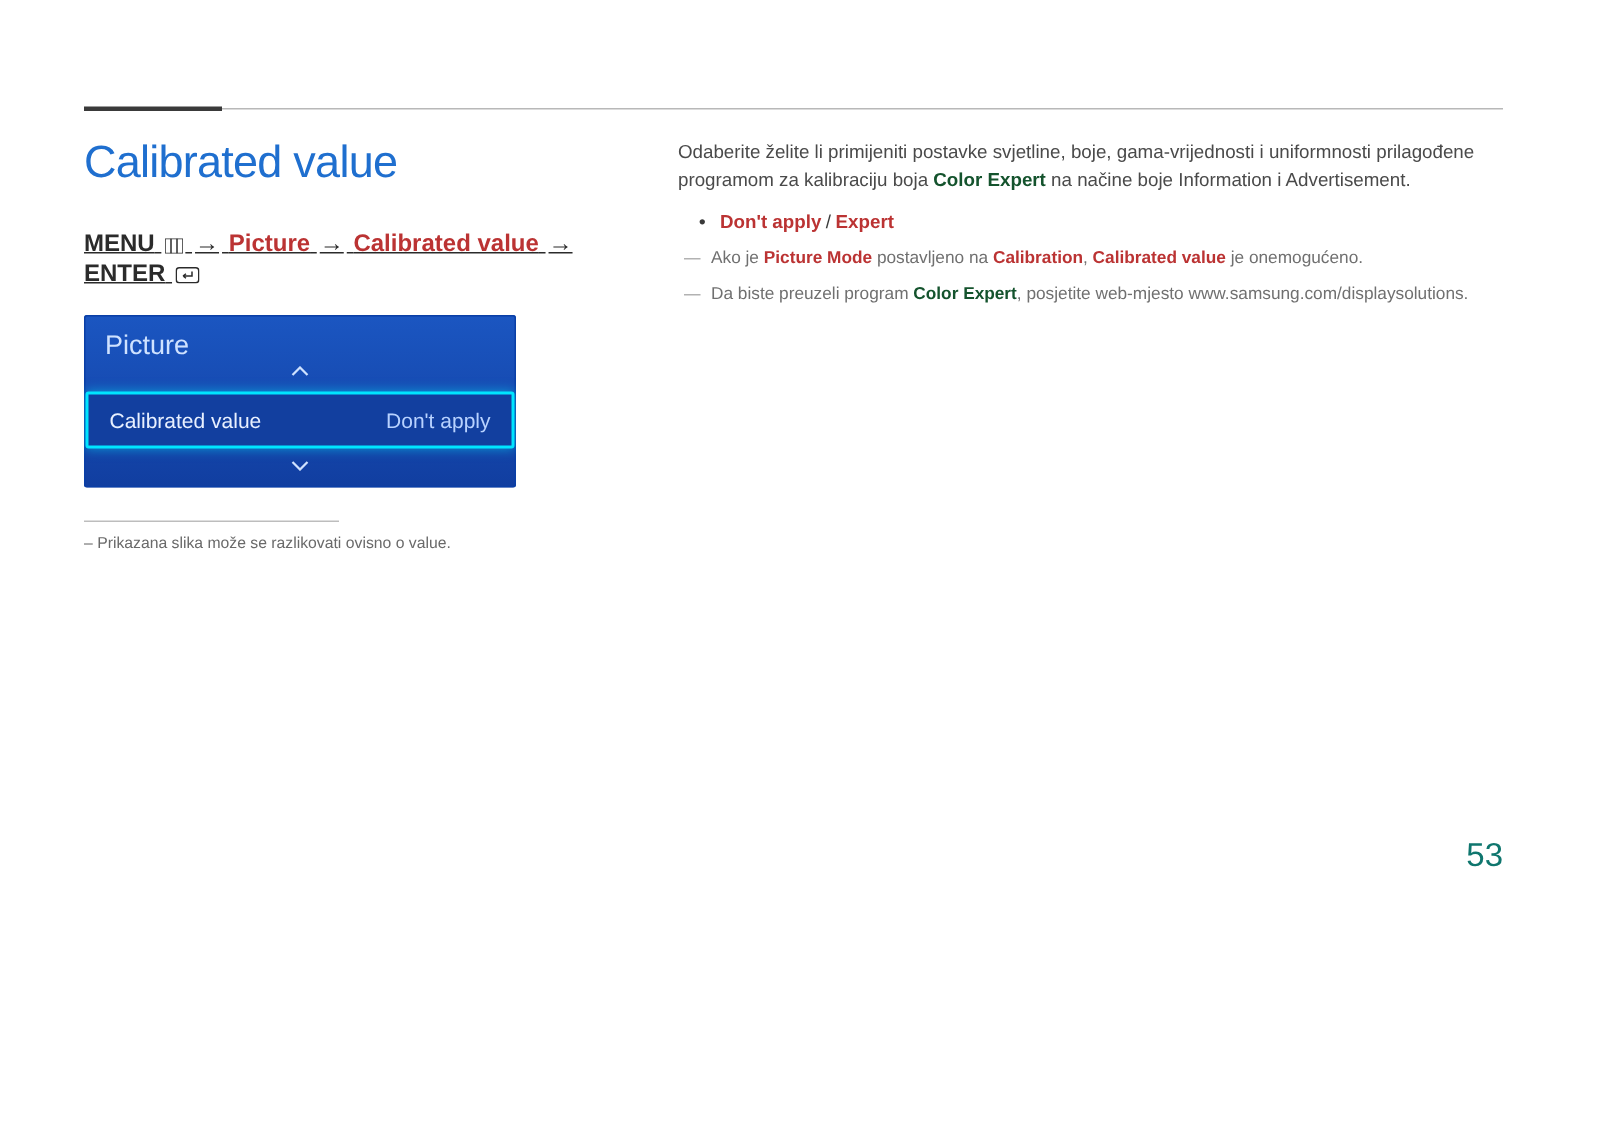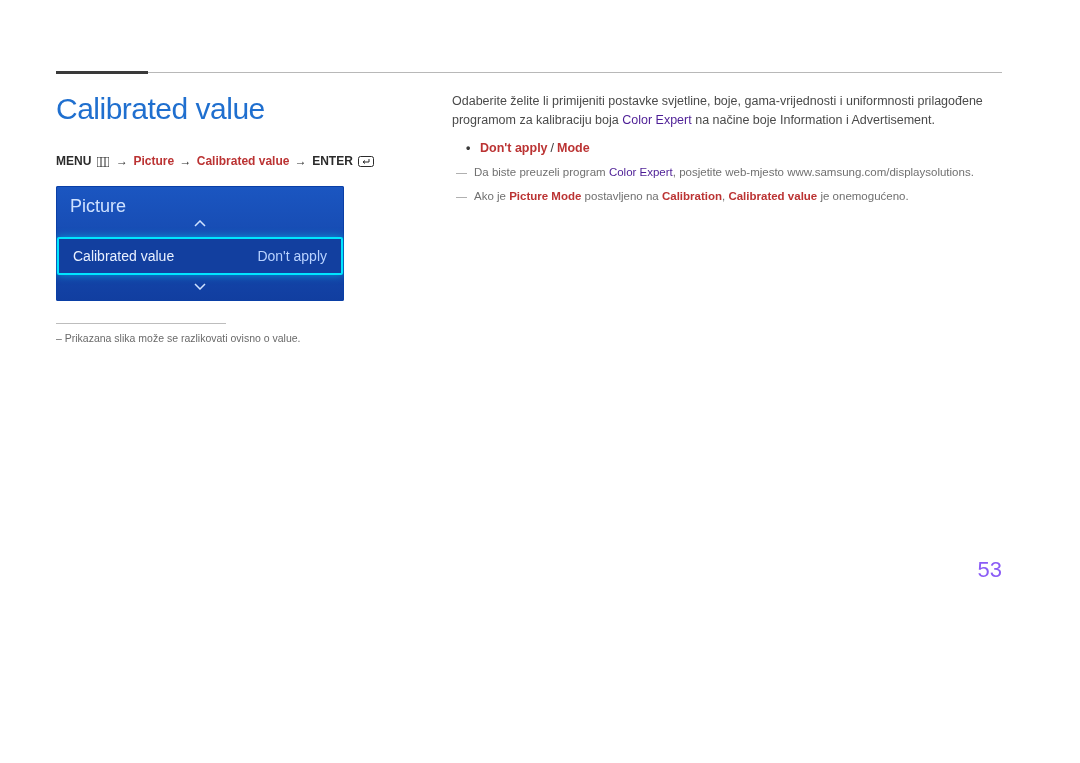--- a/index.html
+++ b/index.html
@@ -4,21 +4,21 @@
 <style>
   * { box-sizing: border-box; margin: 0; padding: 0; }
   html, body { width: 1080px; height: 763px; background: #fff; font-family: Arial, Helvetica, sans-serif; color: #3a3a3a; }
   .page { position: relative; width: 1080px; height: 615px; padding: 60px 78px 40px 56px; }
   .top-rule { position: absolute; top: 72px; left: 56px; right: 78px; height: 1px; background: #b8b8b8; }
   .top-rule-bold { position: absolute; top: 71px; left: 56px; width: 92px; height: 3px; background: #3a3a3a; }
   .content { display: flex; gap: 56px; margin-top: 32px; }
   .left-col { width: 340px; flex-shrink: 0; }
   .right-col { flex: 1; font-size: 12.5px; line-height: 1.55; color: #4a4a4a; }
   .h1 { font-size: 30px; color: #1f6fcf; font-weight: 400; letter-spacing: -0.5px; margin-bottom: 28px; }
-  .breadcrumb { font-size: 12px; color: #2b2b2b; margin-bottom: 16px; }
+  .breadcrumb { font-size: 16px; color: #2b2b2b; margin-bottom: 16px; text-decoration: underline; }
   .breadcrumb .strong { font-weight: 700; }
   .breadcrumb .red { color: #b33; font-weight: 700; }
   .breadcrumb .arrow { padding: 0 2px; }
   .bc-icon { display: inline-block; vertical-align: -2px; margin: 0 2px; }
   .panel { width: 288px; border-radius: 2px; overflow: hidden; box-shadow: 0 0 0 1px #0a3fa6 inset; background: linear-gradient(#1b56c1, #113ea0); }
   .panel-header { display: flex; align-items: center; padding: 10px 14px 6px 14px; }
   .panel-title { color: #cfe2ff; font-size: 18px; font-weight: 400; flex: 1; }
   .chev { color: #cfe2ff; font-size: 12px; text-align: center; flex: 0 0 auto; width: 100%; padding: 2px 0 6px 0; }
   .chev-up { padding-top: 0; }
   .panel-row { display: flex; align-items: center; justify-content: space-between; background: #123f9f; padding: 9px 14px; border: 2px solid #00e5ff; border-radius: 2px; margin: 0 1px; box-shadow: 0 0 8px rgba(0,229,255,0.5); }
@@ -29,23 +29,23 @@
   .left-divider { width: 170px; height: 1px; background: #bdbdbd; margin-top: 22px; margin-bottom: 8px; }
   .footnote-left { font-size: 10.5px; color: #6a6a6a; }
   .footnote-left::before { content: "– "; }
   .para { margin-bottom: 8px; }
   .bullet-row { padding-left: 28px; position: relative; margin-bottom: 6px; font-weight: 700; }
   .bullet-row::before { content: "•"; position: absolute; left: 14px; top: 0; color: #3a3a3a; }
   .bullet-row .pair-sep { color: #3a3a3a; font-weight: 400; padding: 0 3px; }
   .red-pair span { color: #b33; }
   .dash-row { padding-left: 22px; position: relative; margin-bottom: 6px; color: #707070; font-size: 11.5px; }
   .dash-row::before { content: "―"; position: absolute; left: 4px; top: 0; color: #999; font-size: 11px; }
-  .strongdark { color: #4c1d95; font-weight: 400; }
+  .strongdark { color: #14532d; font-weight: 700; }
   .redstrong { color: #b33; font-weight: 700; }
-  .pagenum { position: absolute; right: 78px; bottom: 32px; font-size: 22px; color: #8b5cf6; }
+  .pagenum { position: absolute; right: 78px; bottom: 32px; font-size: 22px; color: #0f766e; }
 </style>
 </head>
 <body>
 
 <div class="page">
   <div class="top-rule"></div>
   <div class="top-rule-bold"></div>
 
   <div class="content">
 
@@ -98,28 +98,28 @@
       <div class="left-divider"></div>
       <div class="footnote-left">Prikazana slika može se razlikovati ovisno o value.</div>
     </div>
 
     <div class="right-col">
       <p class="para">
         <span>Odaberite želite li primijeniti postavke svjetline, boje, gama-vrijednosti i uniformnosti prilagođene programom za kalibraciju boja </span><span class="strongdark">Color Expert</span><span> na načine boje Information i Advertisement.</span>
       </p>
 
       <div class="bullet-row red-pair">
-        <span>Don't apply</span><span class="pair-sep">/</span><span>Mode</span>
+        <span>Don't apply</span><span class="pair-sep">/</span><span>Expert</span>
+      </div>
+
+      <div class="dash-row">
+        <span>Ako je </span><span class="redstrong">Picture Mode</span><span> postavljeno na </span><span class="redstrong">Calibration</span><span>, </span><span class="redstrong">Calibrated value</span><span> je onemogućeno.</span>
       </div>
 
       <div class="dash-row">
         <span>Da biste preuzeli program </span><span class="strongdark">Color Expert</span><span>, posjetite web-mjesto www.samsung.com/displaysolutions.</span>
-      </div>
-
-      <div class="dash-row">
-        <span>Ako je </span><span class="redstrong">Picture Mode</span><span> postavljeno na </span><span class="redstrong">Calibration</span><span>, </span><span class="redstrong">Calibrated value</span><span> je onemogućeno.</span>
       </div>
     </div>
 
   </div>
 
   <div class="pagenum">53</div>
 </div>
 
 </body></html>

